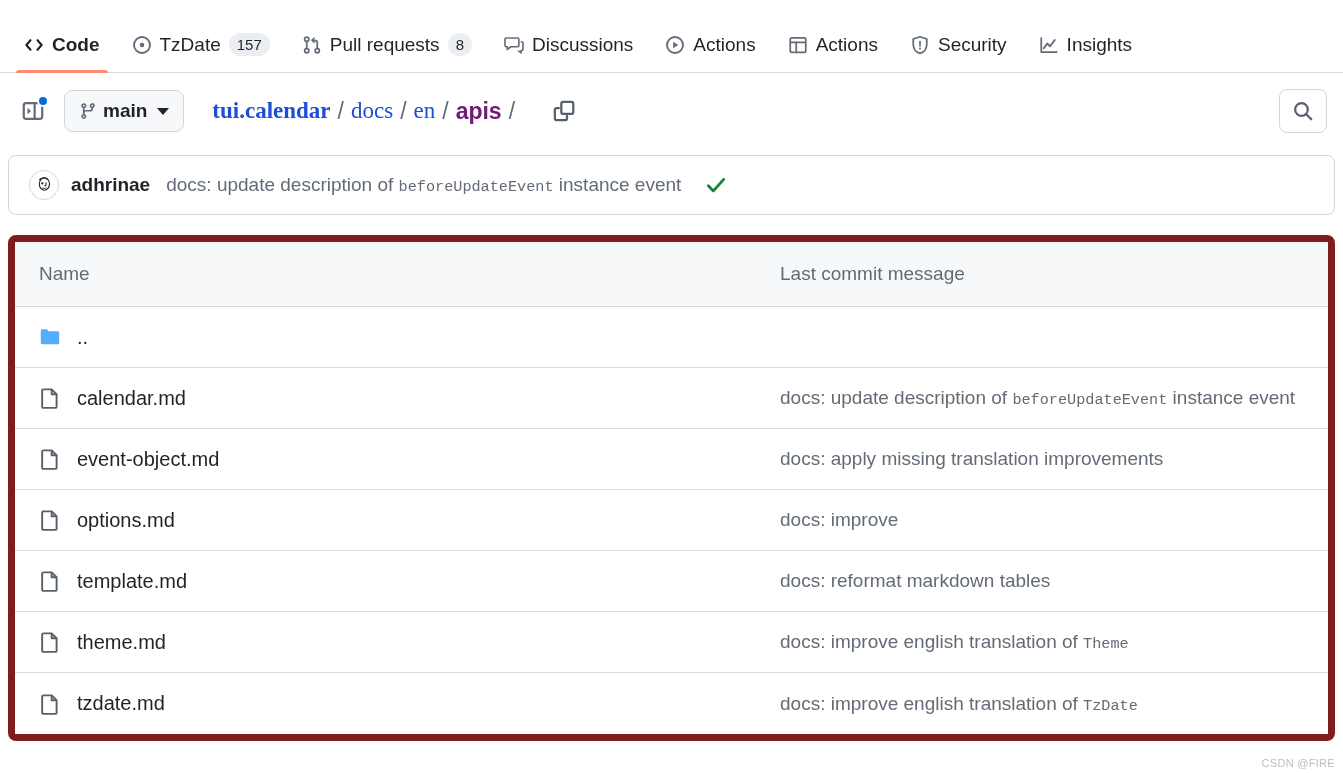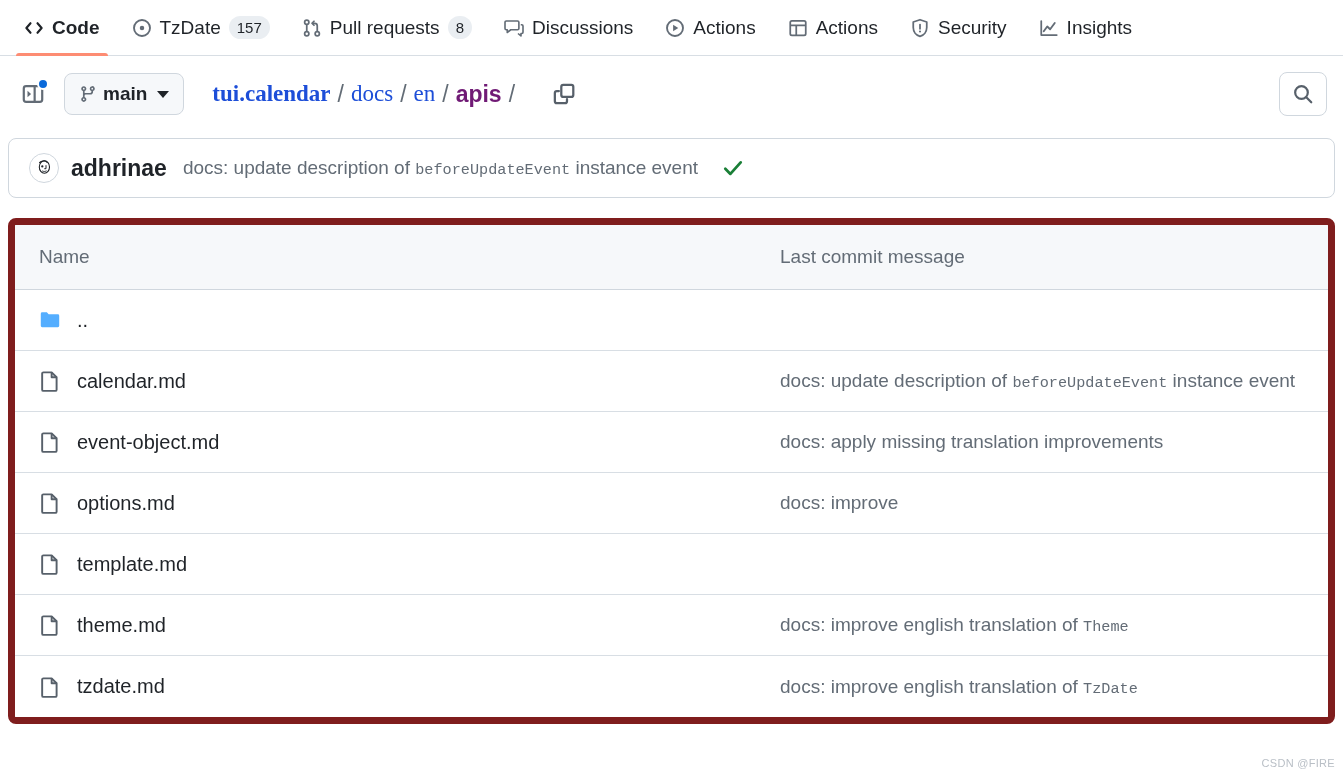--- a/index.html
+++ b/index.html
@@ -7,21 +7,21 @@
     margin: 0; padding: 0;
     width: 1343px; height: 773px;
     background: #ffffff;
     font-family: "Liberation Sans", sans-serif;
     -webkit-font-smoothing: antialiased;
   }
   body { position: relative; overflow: hidden; }
 
   
   .repo-nav {
-    height: 56px;
+    height: 73px;
     background: #ffffff;
     border-bottom: 1px solid #d8dee4;
     display: flex;
     align-items: flex-end;
     padding: 0 8px;
     position: relative;
   }
   .nav-tab {
     display: flex;
     align-items: center;
@@ -142,21 +142,21 @@
   .avatar {
     width: 30px; height: 30px;
     border-radius: 50%;
     border: 1px solid #d0d7de;
     background: #ffffff;
     display: flex; align-items: center; justify-content: center;
     overflow: hidden;
     flex-shrink: 0;
   }
   .commit-author {
-    font-size: 23px;
+    font-size: 19px;
     font-weight: bold;
     color: #1f2328;
     cursor: pointer;
     white-space: nowrap;
   }
   .commit-msg {
     font-size: 19px;
     color: #636c76;
     cursor: pointer;
     white-space: nowrap;
@@ -435,20 +435,21 @@
       <div class="file-row">
         <div class="name-cell">
           <span class="icon-wrap">
             <svg width="22" height="22" viewBox="0 0 16 16" fill="none">
               <path d="M3.2 1.7h6.0l3.6 3.6v9.0a.9.9 0 0 1-.9.9H3.2a.9.9 0 0 1-.9-.9V2.6a.9.9 0 0 1 .9-.9Z" stroke="#57606a" stroke-width="1.4" stroke-linejoin="round"></path>
               <path d="M9.2 1.7v3.6h3.6" stroke="#57606a" stroke-width="1.4" stroke-linejoin="round" fill="none"></path>
             </svg>
           </span>
           <span class="file-link">template.md</span>
         </div>
+        <div class="msg-cell"><span>docs: reformat markdown tables</span><span></span></div>
       </div>
       <div class="file-row">
         <div class="name-cell">
           <span class="icon-wrap">
             <svg width="22" height="22" viewBox="0 0 16 16" fill="none">
               <path d="M3.2 1.7h6.0l3.6 3.6v9.0a.9.9 0 0 1-.9.9H3.2a.9.9 0 0 1-.9-.9V2.6a.9.9 0 0 1 .9-.9Z" stroke="#57606a" stroke-width="1.4" stroke-linejoin="round"></path>
               <path d="M9.2 1.7v3.6h3.6" stroke="#57606a" stroke-width="1.4" stroke-linejoin="round" fill="none"></path>
             </svg>
           </span>
           <span class="file-link">theme.md</span>

